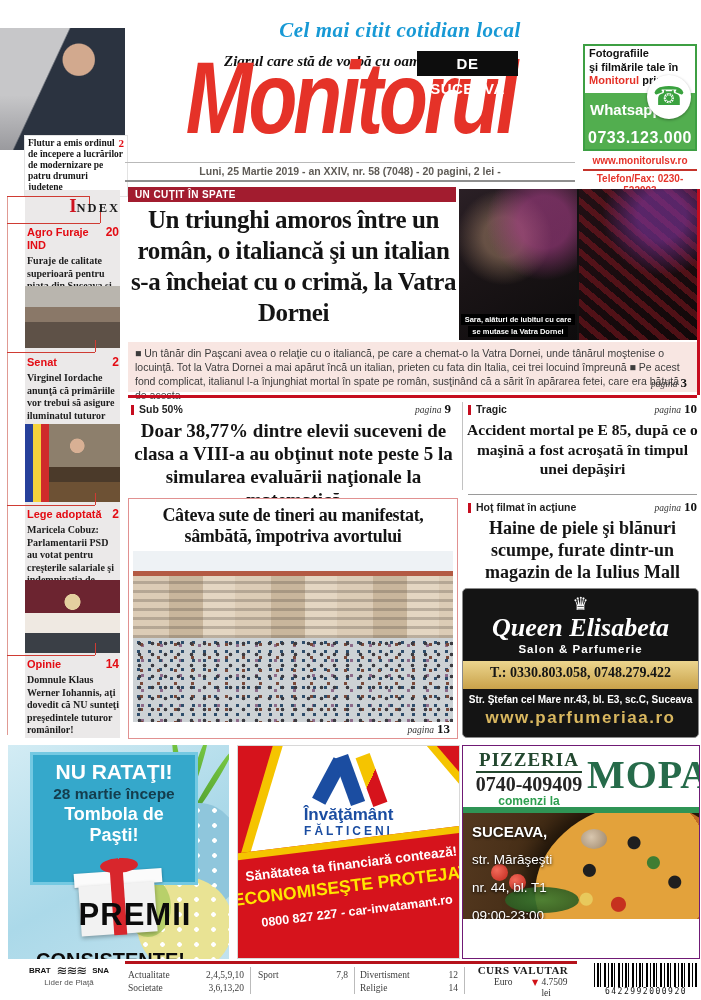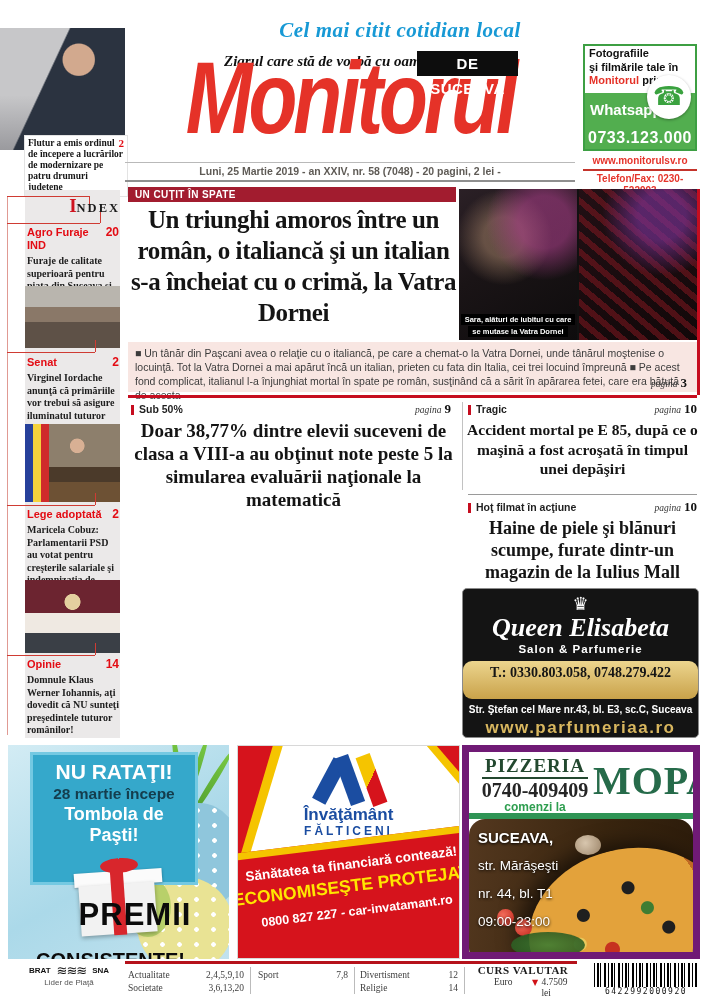--- a/index.html
+++ b/index.html
@@ -133,22 +133,22 @@
       radial-gradient(circle,#8d6a8a 1.4px,rgba(0,0,0,0) 1.9px);
     background-size:13px 11px,17px 13px,11px 9px,19px 15px;}
   .p-pg{position:absolute;right:7px;bottom:1px;}
 
   
   .queen{left:462px;top:588px;width:237px;height:150px;background:#141414;border:1px solid #8a8a8a;
     border-radius:5px;text-align:center;color:#fff;box-sizing:border-box;}
   .q-crown{margin-top:5px;font:18px/20px "DejaVu Sans",sans-serif;}
   .q-name{font:italic bold 26px/28px "Liberation Serif",serif;}
   .q-sub{font:bold 11.5px/13px "Liberation Sans",sans-serif;letter-spacing:1px;margin-top:1px;}
-  .q-band{margin-top:5px;height:38px;background:linear-gradient(180deg,#ecd58e,#c9a24a);
-    color:#151515;font:bold 14px/23px "Liberation Serif",serif;border-radius:9px;}
+  .q-band{margin-top:5px;height:28px;background:linear-gradient(180deg,#ecd58e,#c9a24a);
+    color:#151515;font:bold 14px/23px "Liberation Serif",serif;}
   .q-addr{margin-top:5px;font:bold 10px/12px "Liberation Sans",sans-serif;}
   .q-url{margin-top:2px;font:bold 17px/19px "Liberation Sans",sans-serif;color:#d9b75f;letter-spacing:1.5px;}
 
   
   .tombola{left:8px;top:745px;width:221px;height:214px;overflow:hidden;
     background:linear-gradient(150deg,#d3ecf4 0%,#abd9e9 55%,#c2e2ee 100%);}
   .grass{position:absolute;width:6px;height:72px;border-radius:45%/50%;
     background:linear-gradient(#7ac944,#4f9e2e);}
   .egg{position:absolute;border-radius:50%;}
   .egg-dots{background-image:radial-gradient(circle,#ffffff 2px,rgba(0,0,0,0) 2.6px);background-size:17px 15px;}
@@ -194,33 +194,33 @@
     letter-spacing:1px;margin-top:-2px;}
   .car-l1{text-align:center;font:bold 17px/18px "Liberation Sans",sans-serif;color:#1b4da1;}
   .car-l2{text-align:center;font:bold 12px/14px "Liberation Sans",sans-serif;color:#1b4da1;letter-spacing:3px;}
   .car-band{position:absolute;left:-25px;bottom:-40px;width:290px;height:152px;background:#d6131c;
     border-top:7px solid #f5c400;transform:rotate(-7deg);text-align:center;}
   .cb-s1{margin-top:10px;color:#fff;font:bold 13.5px/15px "Liberation Sans",sans-serif;}
   .cb-s2{color:#ffe600;font:bold 17.5px/19px "Liberation Sans",sans-serif;margin-top:5px;}
   .cb-s3{color:#fff;font:bold 12.5px/14px "Liberation Sans",sans-serif;margin-top:9px;}
 
   
-  .mopan{left:462px;top:745px;width:238px;height:214px;background:#fff;border:7px solid #701a75;
+  .mopan{left:462px;top:745px;width:238px;height:214px;background:#fff;border:1px solid #701a75;
     box-sizing:border-box;overflow:hidden;}
   .m-top{position:relative;height:61px;}
   .m-left{position:absolute;left:6px;top:4px;width:120px;text-align:center;}
   .m-pz{display:inline-block;font:bold 19px/20px "Liberation Serif",serif;color:#23482f;
     letter-spacing:1px;border-bottom:2px solid #23482f;padding:0 3px 1px;}
   .m-ph{font:bold 20px/22px "Liberation Serif",serif;color:#252525;}
   .m-cm{font:bold 12px/13px "Liberation Sans",sans-serif;color:#2e9e4f;}
   .m-brand{position:absolute;left:124px;top:0;right:2px;text-align:center;
     font:bold 40px/58px "Liberation Serif",serif;color:#266b4a;letter-spacing:1px;}
   .m-bar{height:6px;background:#2f9455;}
-  .m-photo{position:relative;height:145px;overflow:hidden;
-    background:linear-gradient(100deg,#54381f 0%,#39250f 55%,#2a1a0a 100%);border-radius:16px;}
+  .m-photo{position:relative;height:106px;overflow:hidden;
+    background:linear-gradient(100deg,#54381f 0%,#39250f 55%,#2a1a0a 100%);}
   .pizza{position:absolute;right:-35px;bottom:-45px;width:200px;height:160px;border-radius:50%;
     transform:rotate(-14deg);box-shadow:-10px -6px 20px rgba(0,0,0,.55);
     background:
       radial-gradient(circle at 30% 35%,#1f1f1f 0 6px,rgba(0,0,0,0) 7px),
       radial-gradient(circle at 55% 25%,#1f1f1f 0 6px,rgba(0,0,0,0) 7px),
       radial-gradient(circle at 70% 55%,#1f1f1f 0 6px,rgba(0,0,0,0) 7px),
       radial-gradient(circle at 40% 60%,#c6311f 0 7px,rgba(0,0,0,0) 8px),
       radial-gradient(circle at 62% 40%,#3f7d32 0 6px,rgba(0,0,0,0) 7px),
       radial-gradient(circle at 25% 52%,#e8c95c 0 6px,rgba(0,0,0,0) 7px),
       radial-gradient(circle at 45% 40%,#e3a23b 0 62%,#c06a24 62% 80%,#9c4f1a 80% 100%);}
@@ -375,20 +375,29 @@
 
   <div class="abs hdiv"></div>
 
   <div class="kick" id="kick-theft">
     <span class="tick"></span>
     <span>Hoţ filmat în acţiune</span>
     <span class="pg"><i>pagina</i><b>10</b></span>
   </div>
   <div class="abs h-theft">Haine de piele şi blănuri scumpe, furate dintr-un magazin de la Iulius Mall</div>
 
+  <div class="abs protest">
+    <div class="p-head">Câteva sute de tineri au manifestat, sâmbătă, împotriva avortului</div>
+    <div class="p-photo">
+      <div class="p-sky"></div>
+      <div class="p-bld"></div>
+      <div class="p-crowd"></div>
+    </div>
+    <span class="pg p-pg"><i>pagina</i><b>13</b></span>
+  </div>
 
   <div class="abs queen">
     <div class="q-crown">♛</div>
     <div class="q-name">Queen Elisabeta</div>
     <div class="q-sub">Salon &amp; Parfumerie</div>
     <div class="q-band">T.: 0330.803.058, 0748.279.422</div>
     <div class="q-addr">Str. Ştefan cel Mare nr.43, bl. E3, sc.C, Suceava</div>
     <div class="q-url">www.parfumeriaa.ro</div>
   </div>
 

